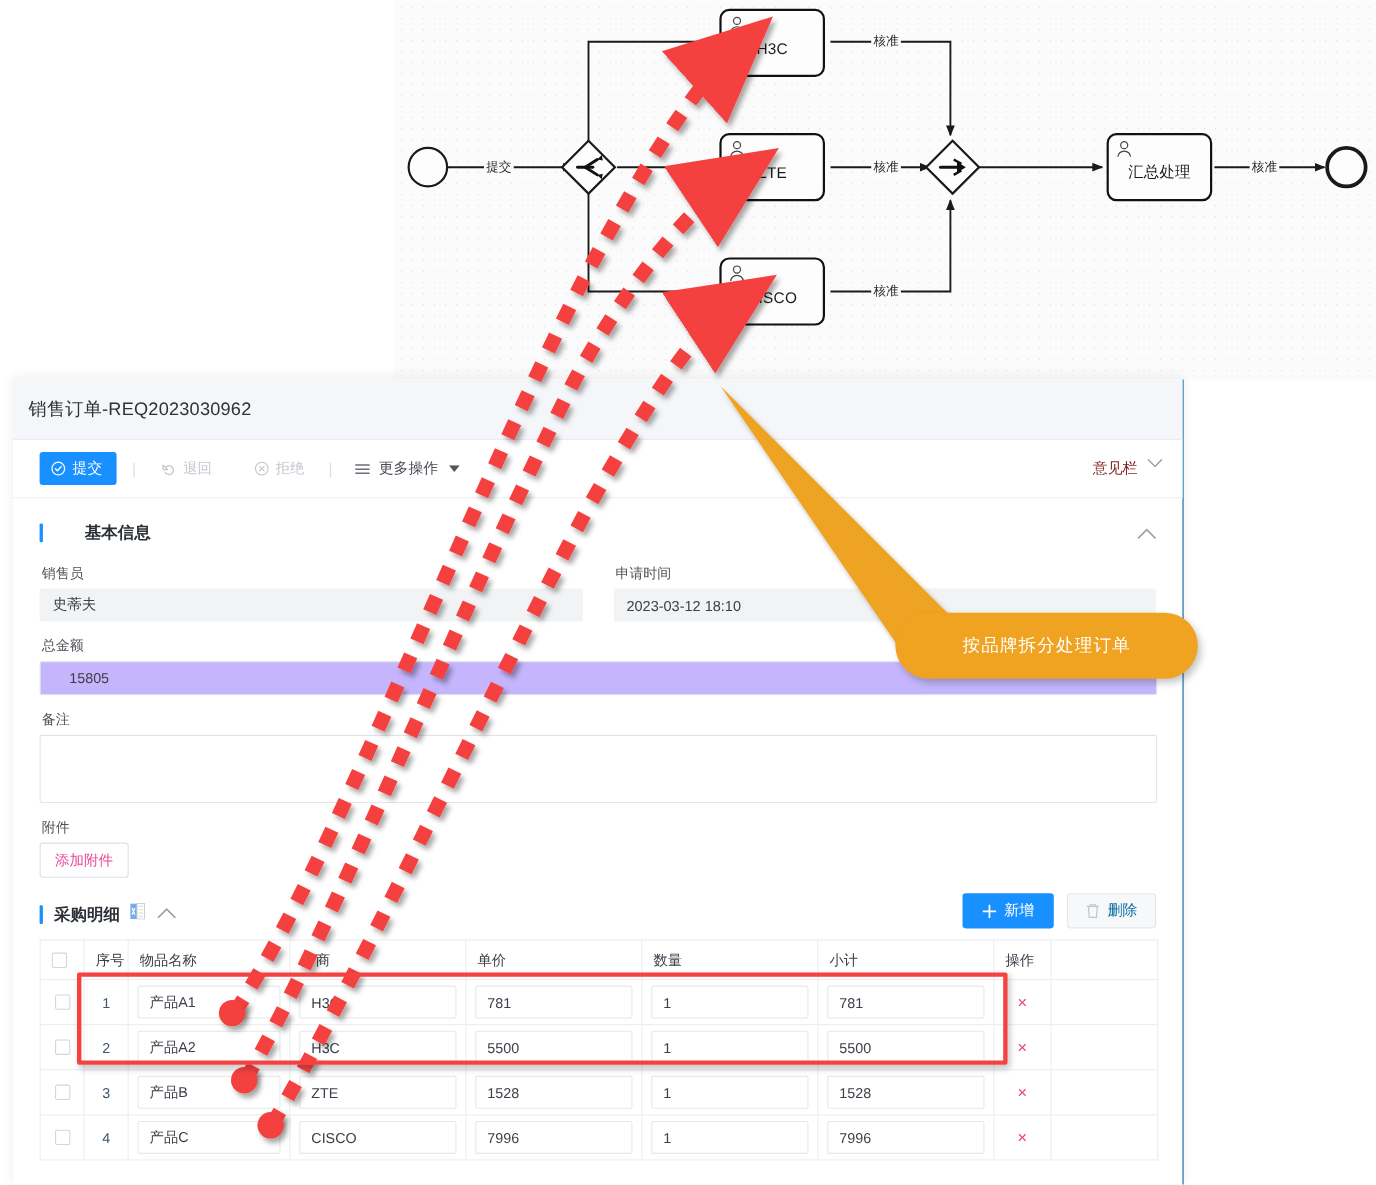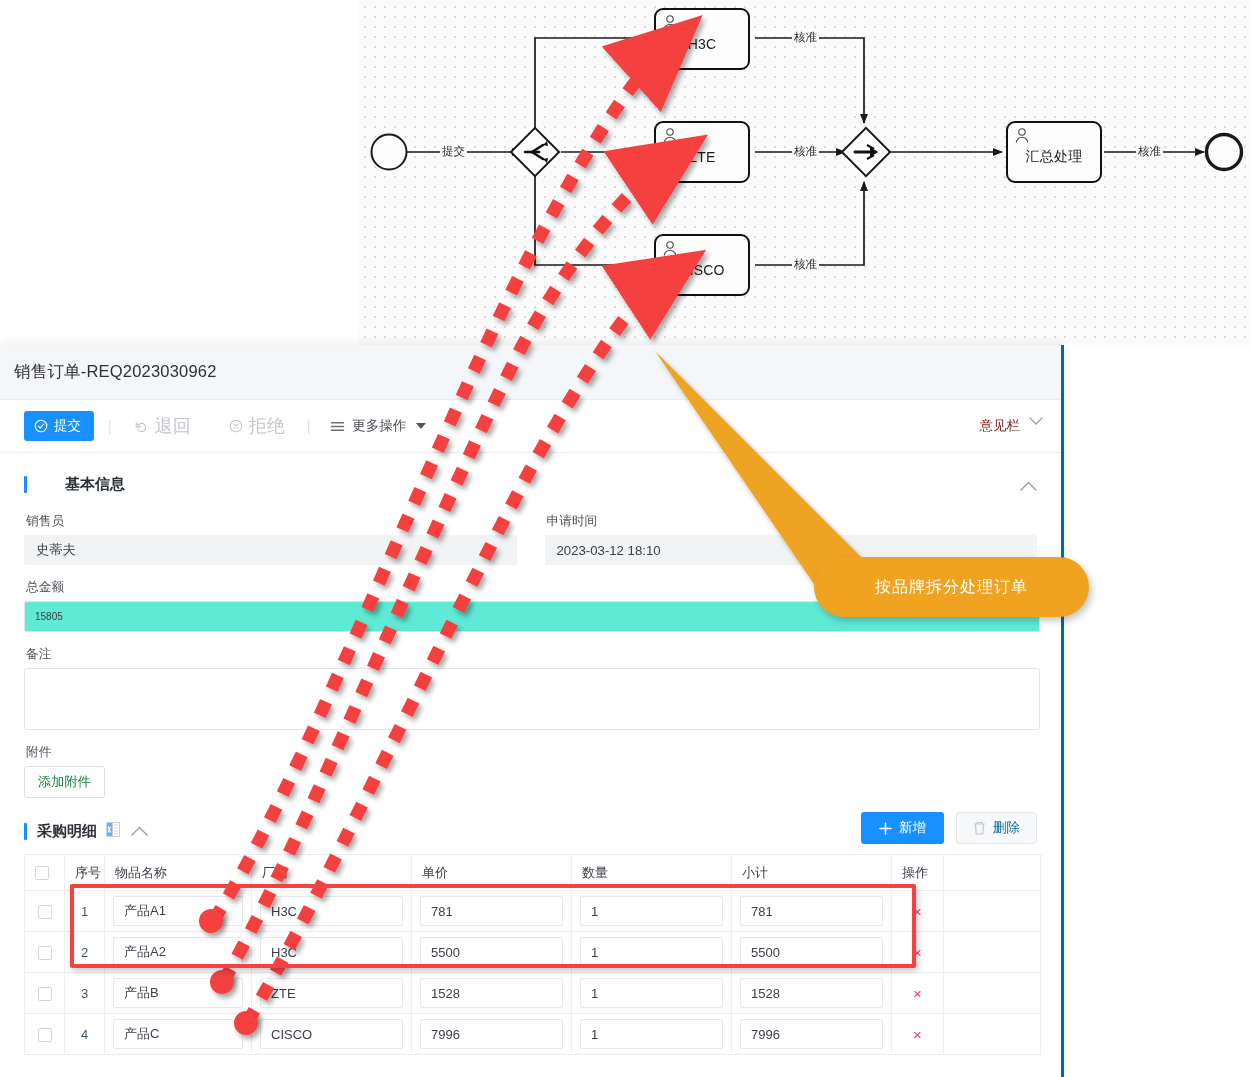--- a/index.html
+++ b/index.html
@@ -34,43 +34,43 @@
   }
   .node-user-icon { position:absolute; left:6px; top:4px; width:16px; height:17px; }
 
   .edge-label {
     position:absolute; font-size:11.5px; color:#2b2b2b; background:#fbfbfc;
     padding: 0 2px; font-family:"Liberation Sans", sans-serif; white-space:nowrap;
   }
 
   
   #form-panel {
-    position:absolute; left:0; top:345px; width:1064px; height:732px;
-    background:#ffffff; border-right:3px solid #0369a1;
+    position:absolute; left:12px; top:345px; width:1064px; height:732px;
+    background:#ffffff; border-right:1px solid #0369a1;
     box-shadow: 0 -2px 10px rgba(0,0,0,0.07);
   }
   #form-title-bar {
     height:55px; background:#f4f6fa; border-bottom:1px solid #e9ebf0;
     display:flex; align-items:center; padding-left:14px;
   }
   #form-title { font-size:16.5px; color:#303133; letter-spacing:0.2px; }
 
   #toolbar {
     height:53px; background:#fff; border-bottom:1px solid #eceef2;
     display:flex; align-items:center; padding: 0 18px 0 24px;
   }
   .tb-btn-primary {
     background:#1890ff; color:#fff; border:none; border-radius:3px;
     height:30px; padding: 0 13px 0 10px; display:inline-flex; align-items:center;
     gap:6px; font-size:13.5px; cursor:pointer; font-family:"Liberation Sans", sans-serif;
   }
   .tb-btn-disabled {
     background:transparent; color:#c3c6cd; border:none;
     height:30px; padding:0 8px; display:inline-flex; align-items:center;
-    gap:6px; font-size:18px; font-family:"Liberation Sans", sans-serif;
+    gap:6px; font-size:13px; font-family:"Liberation Sans", sans-serif;
   }
   .tb-btn-plain {
     background:transparent; color:#4a4d55; border:none;
     height:30px; padding:0 6px; display:inline-flex; align-items:center;
     gap:7px; font-size:13.5px; cursor:pointer; font-family:"Liberation Sans", sans-serif;
   }
   .tb-sep { color:#dcdfe6; margin:0 14px; font-size:14px; }
   .tb-spacer { flex:1; }
   .tb-right {
     display:inline-flex; align-items:flex-start; gap:9px;
@@ -89,31 +89,31 @@
   .field-label { font-size:12.7px; color:#4f5358; margin: 0 0 5px 2px; }
   .field-row { display:flex; gap:0; }
   .field-col { width:500px; }
   .field-col-right { width:500px; margin-left:28px; }
   .input-readonly {
     height:30px; background:#f2f3f5; border:none; border-radius:2px;
     display:flex; align-items:center; padding-left:12px;
     font-size:13.2px; color:#3c4049; width:100%;
   }
   .input-box {
-    height:31px; background:#5eead4; border:1px solid #e3e5e9; border-radius:2px;
-    display:flex; align-items:center; padding-left:10px;
-    font-size:10px; color:#3c4049; width:100%;
+    height:31px; background:#c4b5fd; border:1px solid #e3e5e9; border-radius:2px;
+    display:flex; align-items:center; padding-left:26px;
+    font-size:13px; color:#3c4049; width:100%;
   }
   .textarea-box {
     height:62px; background:#fff; border:1px solid #e3e5e9; border-radius:2px;
     width:100%;
   }
   .btn-outline {
     height:32px; border:1px solid #dcdfe6; background:#fff; border-radius:3px;
-    padding: 0 13px; font-size:13.2px; color:#15803d; cursor:pointer;
+    padding: 0 13px; font-size:13.2px; color:#ec4899; cursor:pointer;
     font-family:"Liberation Sans", sans-serif;
   }
 
   
   #section-detail { padding: 0 24px 0 24px; position:relative; margin-top:16px; }
   .detail-head { display:flex; align-items:center; position:relative; height:34px; }
   .xls-icon { margin-left:9px; opacity:.85; }
   .detail-collapse { margin-left:11px; color:#9aa0a8; cursor:pointer; }
   .detail-actions { position:absolute; right:0; top:-2px; display:flex; gap:12px; }
   .btn-add {

